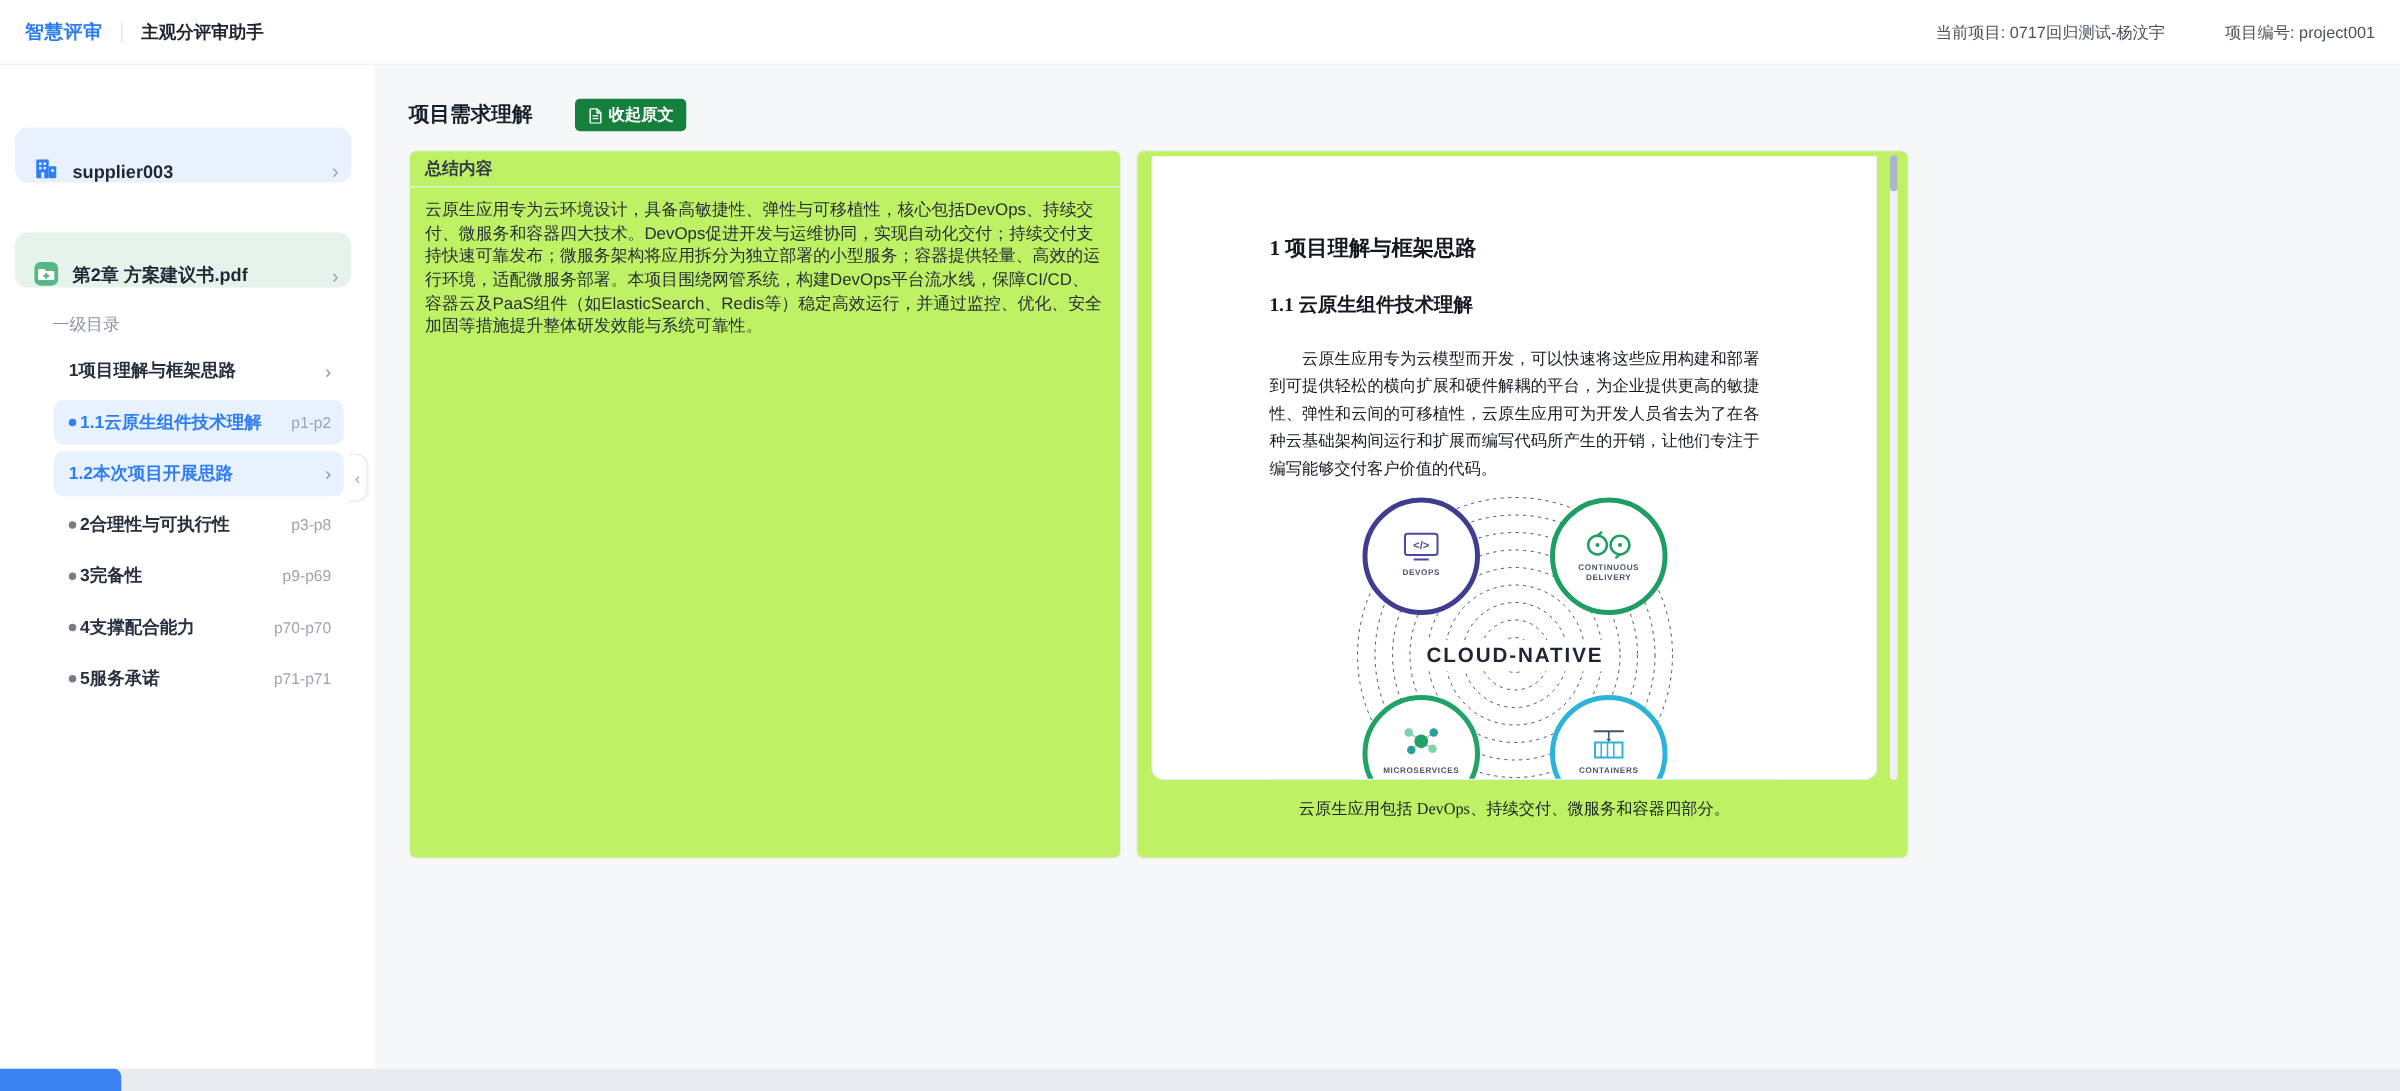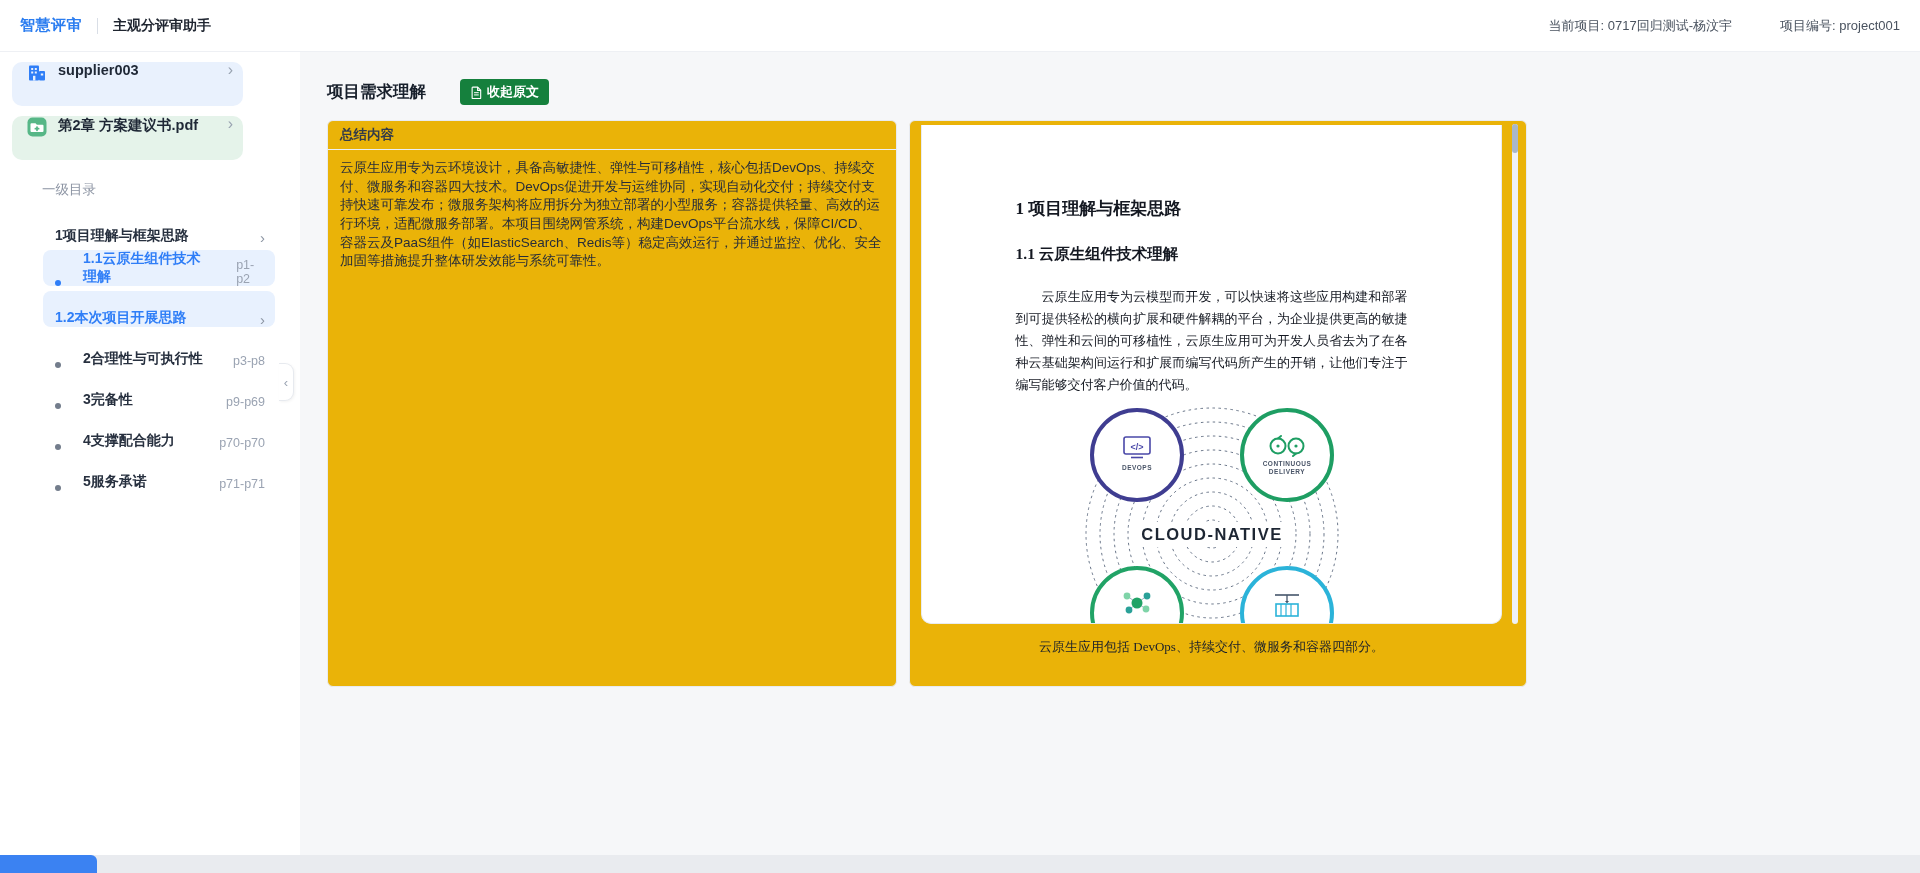--- a/index.html
+++ b/index.html
@@ -11,50 +11,50 @@
   .tb-divider { width:1px; height:16px; background:#d9dee6; margin:0 15px; }
   .app-title { font-size:14px; color:#1f2530; font-weight:600; }
   .topbar-right { margin-left:auto; display:flex; gap:48px; font-size:13px; color:#49525f; }
   .tb-item span { color:#49525f; }
 
   
   .layout { display:flex; height:803px; position:relative; }
 
   
   .sidebar { width:300px; background:#fff; padding:10px 0 0 12px; position:relative; flex-shrink:0; }
-  .side-card { width:231px; height:44px; border-radius:10px; display:flex; align-items:flex-start; padding:0 10px 0 14px; gap:10px; margin-bottom:10px; cursor:pointer; }
+  .side-card { width:269px; height:44px; border-radius:10px; display:flex; align-items:flex-end; padding:0 10px 0 14px; gap:10px; margin-bottom:10px; cursor:pointer;margin-top:40px; }
   .side-card.supplier { background:#e9f1fd; }
   .side-card.pdfcard  { background:#e5f3ea; }
   .card-label { font-size:14.5px; font-weight:700; color:#1f2836; }
   .chev { margin-left:auto; color:#9aa4b2; font-size:16px; line-height:1; font-weight:400; }
   .toc-title { margin:21px 0 10px 30px; font-size:13.5px; color:#8b93a2; }
   .toc { display:flex; flex-direction:column; gap:5px; margin-left:31px; width:232px; }
-  .toc-row { height:36px; border-radius:8px; display:flex; align-items:flex-end; padding:0 10px 0 12px; gap:22px; font-size:14px; color:#27303f; font-weight:600; cursor:pointer; }
+  .toc-row { height:36px; border-radius:8px; display:flex; align-items:center; padding:0 10px 0 12px; gap:3px; font-size:14px; color:#27303f; font-weight:600; cursor:pointer; }
   .toc-row .dot { width:6px; height:6px; border-radius:50%; background:#737d8c; flex-shrink:0; }
   .toc-row.active { background:#e8f1fe; color:#2f7ef7; }
   .toc-row.active .dot { background:#2f7ef7; }
   .toc-row .pages { margin-left:auto; font-size:12.5px; color:#9aa3b2; font-weight:400; }
   .toc-row .chev { font-size:15px; color:#8c95a3; }
   .collapse-handle { position:absolute; right:6px; top:311px; width:15px; height:38px; background:#fff; border:1px solid #e7eaef; border-left:none; border-radius:0 9px 9px 0; display:flex; align-items:center; justify-content:center; color:#9aa3b2; font-size:13px; cursor:pointer; box-shadow:1px 1px 3px rgba(0,0,0,.05); }
 
   
   .main { flex:1; background:#f6f7f9; padding:26px 0 0 27px; }
   .main-head { display:flex; align-items:center; gap:34px; height:28px; }
   .main-title { font-size:16.5px; font-weight:700; color:#171f2b; }
   .collapse-btn { background:#15803d; color:#fff; border:none; border-radius:4px; height:26px; padding:0 10px; font-size:13px; font-weight:600; display:flex; align-items:center; gap:4px; cursor:pointer; }
   .panels { display:flex; gap:12px; margin-top:14px; }
-  .panel { background:#eab308; border:1px solid #e8ebf0; border-radius:6px; height:567px; overflow:hidden; }
+  .panel { background:#bef264; border:1px solid #e8ebf0; border-radius:6px; height:567px; overflow:hidden; }
   .panel.summary { width:570px; }
   .panel.source  { width:618px; position:relative; }
   .panel-head { height:29px; display:flex; align-items:center; padding:0 12px; font-size:13.5px; font-weight:600; color:#333b49; border-bottom:1px solid #eceff3; }
   .summary-body { padding:9px 12px; font-size:13.5px; line-height:1.38; color:#272d39; }
 
   .source-body { position:relative; height:537px; padding:4px 24px 0 11px; }
   .pdf-page { height:499px; border:1px solid #e9ecf0; border-top:none; border-radius:0 0 10px 10px; overflow:hidden; background:#fff; }
-  .pdf-content { width:392px; margin:10px auto; padding-top:62px; color:#141821; font-family:"Liberation Serif","DejaVu Serif",serif; }
+  .pdf-content { width:392px; margin:0 auto; padding-top:62px; color:#141821; font-family:"Liberation Serif","DejaVu Serif",serif; }
   .pdf-h1 { font-size:17px; font-weight:700; margin-bottom:24px; }
   .pdf-h2 { font-size:15.5px; font-weight:700; margin-bottom:21px; }
   .pdf-p  { font-size:13px; line-height:22px; text-align:justify; text-indent:2em; }
   .diagram { display:block; margin:8px auto 0; }
   .diagram text { font-family:"Liberation Sans","DejaVu Sans",sans-serif; }
   .node-label { font-size:6.5px; font-weight:700; fill:#4a5568; letter-spacing:.5px; }
   .center-label { font-size:16.5px; font-weight:700; fill:#1d2633; letter-spacing:1.5px; }
   .pdf-caption { text-align:center; font-size:13px; margin-top:14px; color:#1a202b; font-family:"Liberation Serif","DejaVu Serif",serif; }
   .scrollbar { position:absolute; top:3px; right:8px; width:6px; height:500px; background:#eef1f5; border-radius:3px; }
   .scroll-thumb { width:6px; height:29px; background:#a9b7c8; border-radius:3px; cursor:pointer; }

